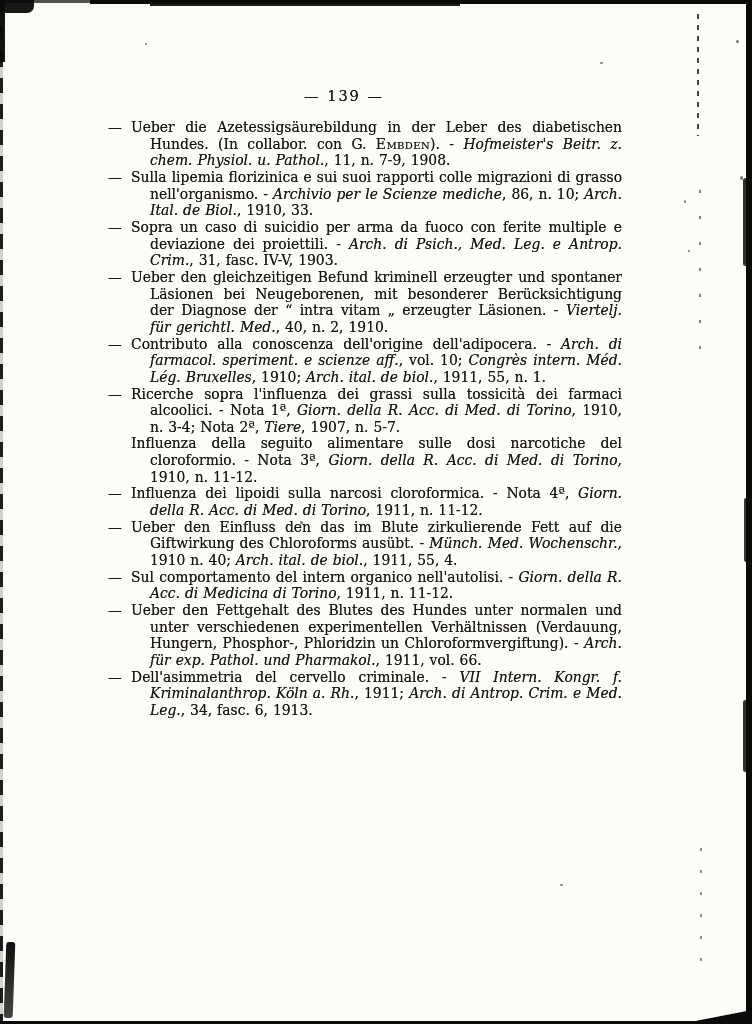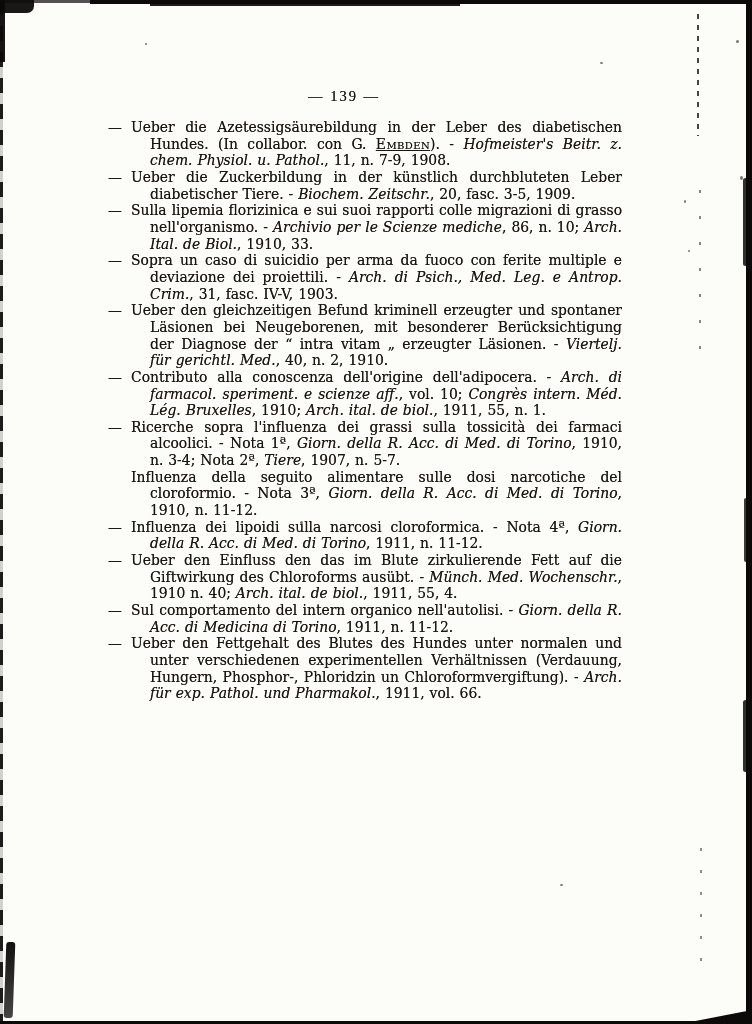--- a/index.html
+++ b/index.html
@@ -6,33 +6,32 @@
   .page{
     position:relative;width:752px;height:1024px;margin:0 auto;
     background:#fcfcf9;overflow:hidden;
     font-family:"DejaVu Serif","Liberation Serif",serif;
     color:#19150f;
   }
   .pagenum{
     position:absolute;top:88px;left:88px;width:512px;
     text-align:center;font-size:14.5px;letter-spacing:2px;
     text-shadow:0 0 .6px rgba(25,18,10,.75);
-    font-family:Liberation Serif, serif;
   }
   .bib{
     position:absolute;top:119px;left:108px;width:514px;
     font-size:13.9px;line-height:16.65px;text-align:justify;
     text-shadow:0 0 .6px rgba(25,18,10,.7);
     word-spacing:.5px;
   }
   .entry{padding-left:42px;text-indent:-42px;}
   .entry.no-dash{text-indent:-19px;}
   .dash{display:inline-block;width:23px;text-indent:0;}
   .it{font-style:italic;}
-  .sc{font-variant:small-caps;letter-spacing:.4px;text-decoration:underline;}
+  .sc{font-variant:small-caps;letter-spacing:.4px;}
   
   .art{position:absolute;background:var(--edge,#0b0a08);pointer-events:none;}
   .edge-left{left:0;top:0;width:3px;height:1024px;
     background:repeating-linear-gradient(180deg,rgba(10,9,8,.92) 0 15px,rgba(10,9,8,.18) 15px 26px);}
   .edge-left-heavy{left:0;top:0;width:5px;height:62px;opacity:.95;}
   .edge-top-a{left:90px;top:0;width:662px;height:4px;}
   .edge-top-b{left:150px;top:0;width:310px;height:6px;opacity:.92;}
   .edge-top-c{left:0;top:0;width:92px;height:3px;opacity:.7;}
   .blob-tl{left:0;top:0;width:34px;height:13px;border-radius:0 0 7px 0;opacity:.94;}
   .edge-right{right:0;top:0;width:6px;height:1024px;}
@@ -55,31 +54,31 @@
 </style>
 </head>
 <body>
 
 <div class="page" style="background: rgb(252, 252, 249); color: rgb(25, 21, 15);">
 
   <div class="pagenum">— 139 —</div>
 
   <div class="bib">
       <div class="entry"><span class="dash">—</span><span>Ueber die Azetessigsäurebildung in der Leber des diabetischen Hundes. (In collabor. con G. </span><span class="sc">Embden</span><span>). - </span><span class="it">Hofmeister's Beitr. z. chem. Physiol. u. Pathol.</span><span>, 11, n. 7-9, 1908.</span></div>
-      <div class="entry"><span class="dash">—</span><span>Ueber die Zuckerbildung in der künstlich durchbluteten Leber diabetischer Tiere. - </span><span class="it">Biochem. Zeitschr.</span><span>, 20, fasc. 3-5, 1909.</span></div>
       <div class="entry"><span class="dash">—</span><span>Sulla lipemia florizinica e sui suoi rapporti colle migrazioni di grasso nell'organismo. - </span><span class="it">Archivio per le Scienze mediche</span><span>, 86, n. 10; </span><span class="it">Arch. Ital. de Biol.</span><span>, 1910, 33.</span></div>
       <div class="entry"><span class="dash">—</span><span>Sopra un caso di suicidio per arma da fuoco con ferite multiple e deviazione dei proiettili. - </span><span class="it">Arch. di Psich., Med. Leg. e Antrop. Crim.</span><span>, 31, fasc. IV-V, 1903.</span></div>
       <div class="entry"><span class="dash">—</span><span>Ueber den gleichzeitigen Befund kriminell erzeugter und spontaner Läsionen bei Neugeborenen, mit besonderer Berücksichtigung der Diagnose der “ intra vitam „ erzeugter Läsionen. - </span><span class="it">Viertelj. für gerichtl. Med.</span><span>, 40, n. 2, 1910.</span></div>
       <div class="entry"><span class="dash">—</span><span>Contributo alla conoscenza dell'origine dell'adipocera. - </span><span class="it">Arch. di farmacol. speriment. e scienze aff.</span><span>, vol. 10; </span><span class="it">Congrès intern. Méd. Lég. Bruxelles</span><span>, 1910; </span><span class="it">Arch. ital. de biol.</span><span>, 1911, 55, n. 1.</span></div>
       <div class="entry"><span class="dash">—</span><span>Ricerche sopra l'influenza dei grassi sulla tossicità dei farmaci alcoolici. - Nota 1ª, </span><span class="it">Giorn. della R. Acc. di Med. di Torino</span><span>, 1910, n. 3-4; Nota 2ª, </span><span class="it">Tiere</span><span>, 1907, n. 5-7.</span></div>
       <div class="entry no-dash"><span>Influenza della seguito alimentare sulle dosi narcotiche del cloroformio. - Nota 3ª, </span><span class="it">Giorn. della R. Acc. di Med. di Torino</span><span>, 1910, n. 11-12.</span></div>
       <div class="entry"><span class="dash">—</span><span>Influenza dei lipoidi sulla narcosi cloroformica. - Nota 4ª, </span><span class="it">Giorn. della R. Acc. di Med. di Torino</span><span>, 1911, n. 11-12.</span></div>
       <div class="entry"><span class="dash">—</span><span>Ueber den Einfluss den das im Blute zirkulierende Fett auf die Giftwirkung des Chloroforms ausübt. - </span><span class="it">Münch. Med. Wochenschr.</span><span>, 1910 n. 40; </span><span class="it">Arch. ital. de biol.</span><span>, 1911, 55, 4.</span></div>
       <div class="entry"><span class="dash">—</span><span>Sul comportamento del intern organico nell'autolisi. - </span><span class="it">Giorn. della R. Acc. di Medicina di Torino</span><span>, 1911, n. 11-12.</span></div>
       <div class="entry"><span class="dash">—</span><span>Ueber den Fettgehalt des Blutes des Hundes unter normalen und unter verschiedenen experimentellen Verhältnissen (Verdauung, Hungern, Phosphor-, Phloridzin un Chloroformvergiftung). - </span><span class="it">Arch. für exp. Pathol. und Pharmakol.</span><span>, 1911, vol. 66.</span></div>
+      <div class="entry"><span class="dash">—</span><span>Dell'asimmetria del cervello criminale. - </span><span class="it">VII Intern. Kongr. f. Kriminalanthrop. Köln a. Rh.</span><span>, 1911; </span><span class="it">Arch. di Antrop. Crim. e Med. Leg.</span><span>, 34, fasc. 6, 1913.</span></div>
     </div>
 
   <div class="art edge-left"></div>
   <div class="art edge-left-heavy"></div>
   <div class="art edge-top-a"></div>
   <div class="art edge-top-b"></div>
   <div class="art edge-top-c"></div>
   <div class="art blob-tl"></div>
   <div class="art edge-right"></div>
   <div class="art bump-r1"></div>

